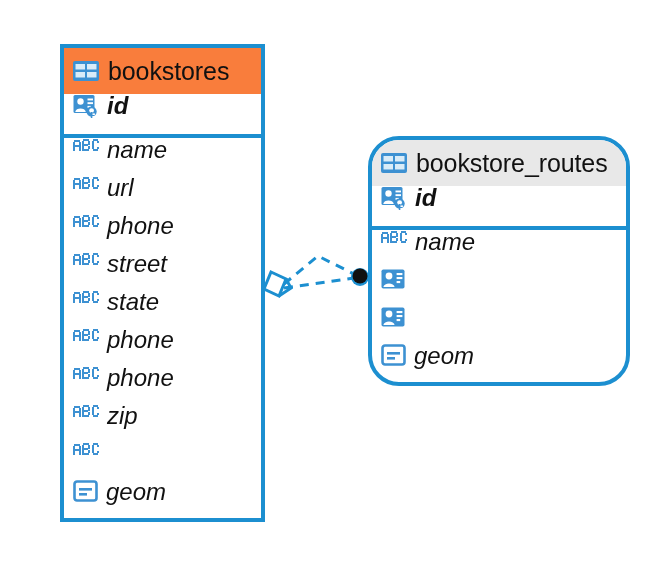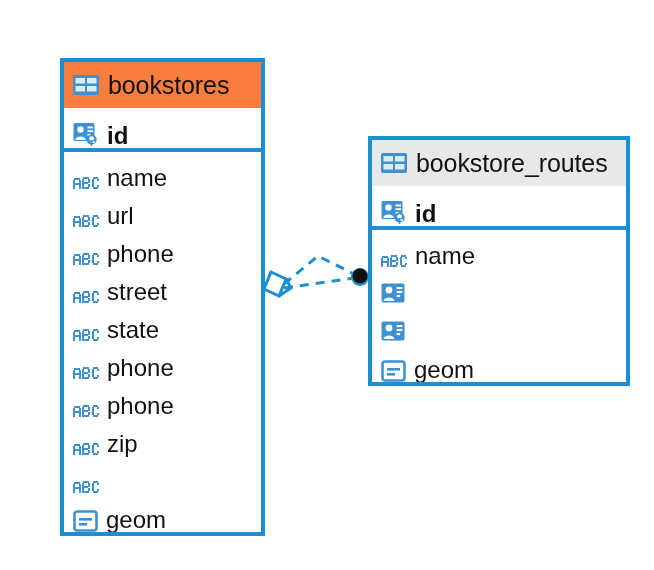--- a/index.html
+++ b/index.html
@@ -48,25 +48,26 @@
     font-size: 25px;
     color: #111111;
     letter-spacing: -0.1px;
     white-space: nowrap;
     line-height: 1;
   }
 
   
   .field-row {
     display: flex;
-    align-items: flex-end;
+    align-items: flex-start;
     box-sizing: border-box;
     height: 38px;
     padding: 0 8px 0 9px;
     gap: 8px;
+    font-style: italic;
   }
   .field-row.pk {
     height: 44px;
     border-bottom: 4px solid #1c8fd0;
   }
   .field-row.pk .field-label {
     font-weight: bold;
   }
   .field-label {
     font-size: 24px;
@@ -111,21 +112,21 @@
       <path d="M 271 272 L 286 279 L 279 296 L 264 289 Z" fill="#ffffff" stroke="#1c8fd0" stroke-width="3" stroke-linejoin="miter"></path>
       <path d="M 286 279 L 291 288 L 279 296" fill="none" stroke="#1c8fd0" stroke-width="3" stroke-linejoin="miter"></path>
     </g>
 
     <g>
       <circle cx="360" cy="277" r="9" fill="#1c8fd0"></circle>
       <circle cx="360" cy="276" r="7.5" fill="#111111"></circle>
     </g>
   </svg>
 
-  <div class="entity" style="left:60px; top:58px; width:205px;">
+  <div class="entity" style="left:60px; top:44px; width:205px;">
 
     <div class="entity-header orange">
       <span class="icon icon-tbl">
         <svg viewBox="0 0 26 20" xmlns="http://www.w3.org/2000/svg">
           <rect x="0" y="0" width="26" height="20" rx="2" fill="#3d91d2"></rect>
           <rect x="2.5" y="3" width="9.5" height="5.5" fill="#d9ecf8"></rect>
           <rect x="14" y="3" width="9.5" height="5.5" fill="#d9ecf8"></rect>
           <rect x="2.5" y="11" width="9.5" height="5.5" fill="#d9ecf8"></rect>
           <rect x="14" y="11" width="9.5" height="5.5" fill="#d9ecf8"></rect>
         </svg>
@@ -381,21 +382,21 @@
         <svg viewBox="0 0 25 22" xmlns="http://www.w3.org/2000/svg">
           <rect x="1.5" y="1.5" width="22" height="19" rx="2.5" fill="#ffffff" stroke="#3d91d2" stroke-width="2.6"></rect>
           <rect x="6" y="8" width="13" height="2.6" fill="#3d91d2"></rect>
           <rect x="6" y="13" width="8" height="2.6" fill="#3d91d2"></rect>
         </svg>
       </span>
       <span class="field-label">geom</span>
     </div>
   </div>
 
-  <div class="entity" style="left:368px; top:136px; width:262px;">
+  <div class="entity" style="left:368px; top:136px; width:262px;border-radius:31px;">
 
     <div class="entity-header grey">
       <span class="icon icon-tbl">
         <svg viewBox="0 0 26 20" xmlns="http://www.w3.org/2000/svg">
           <rect x="0" y="0" width="26" height="20" rx="2" fill="#3d91d2"></rect>
           <rect x="2.5" y="3" width="9.5" height="5.5" fill="#d9ecf8"></rect>
           <rect x="14" y="3" width="9.5" height="5.5" fill="#d9ecf8"></rect>
           <rect x="2.5" y="11" width="9.5" height="5.5" fill="#d9ecf8"></rect>
           <rect x="14" y="11" width="9.5" height="5.5" fill="#d9ecf8"></rect>
         </svg>

